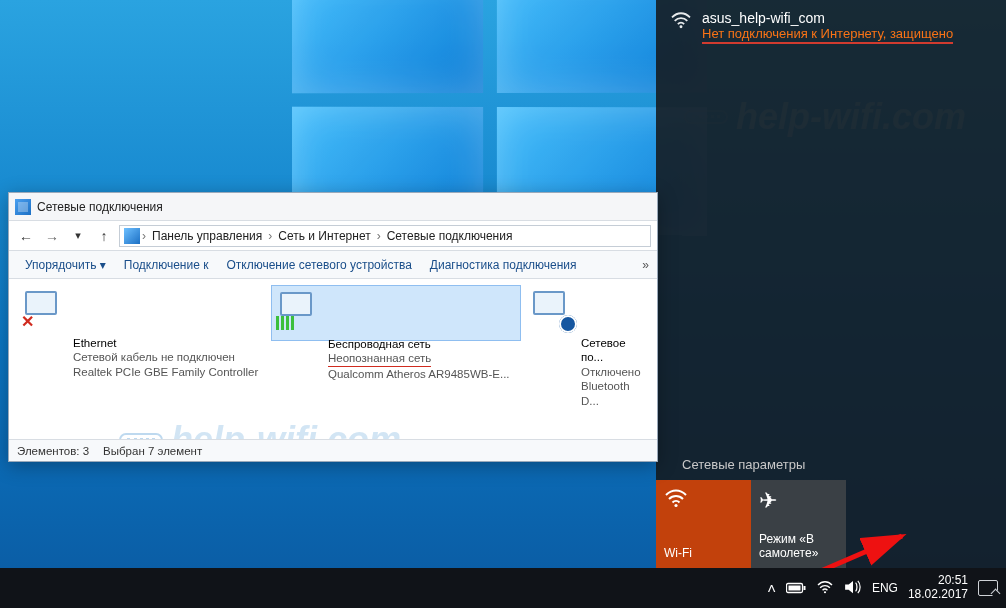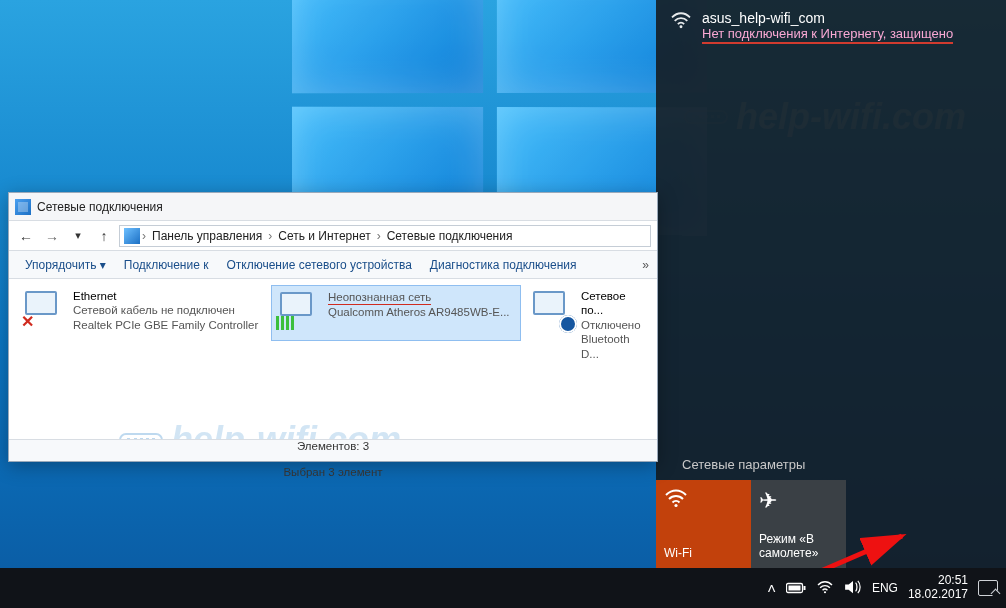--- a/index.html
+++ b/index.html
@@ -8,21 +8,21 @@
   
   .desktop { position: absolute; left: 0; top: 0; right: 0; bottom: 40px; background: linear-gradient(180deg,#2aa3e0 0%,#0b77c4 60%,#0b5ea6 100%); }
   .win-logo { position: absolute; left: 280px; top: -30px; width: 420px; height: 260px; display: grid; grid-template-columns: 1fr 1fr; grid-template-rows: 1fr 1fr; gap: 14px; transform: perspective(800px) rotateY(-10deg); opacity: .95; }
   .win-logo div { background: linear-gradient(135deg,#49c2ff,#0a7bd6); box-shadow: inset 0 0 40px rgba(255,255,255,.25); }
 
   
   .flyout { position: absolute; right: 0; top: 0; width: 350px; bottom: 40px; background: rgba(20,25,30,.88); color: #fff; padding: 10px 14px 8px; font-size: 13px; }
   .flyout .conn { display: flex; gap: 10px; align-items: flex-start; }
   .flyout .conn .wifi-glyph { font-size: 20px; opacity: .9; line-height: 1.2; }
   .flyout .ssid { font-size: 14px; }
-  .flyout .substatus { color: #f9a8d4; font-size: 13px; border-bottom: 2px solid #d13b2f; display: inline-block; padding-bottom: 1px; text-align: center; }
+  .flyout .substatus { color: #f97316; font-size: 13px; border-bottom: 2px solid #d13b2f; display: inline-block; padding-bottom: 1px; text-align: center; }
   .flyout .section-label { position: absolute; left: 14px; bottom: 96px; color: #c8c8c8; font-size: 13px; margin-left: 12px; }
   .flyout .tiles { position: absolute; left: 0; bottom: 0; display: flex; }
   .tile { width: 95px; height: 88px; padding: 8px; font-size: 12px; color: #fff; display: flex; flex-direction: column; justify-content: space-between; }
   .tile.active { background: #c2410c; }
   .tile.off { background: #3a4045; }
   .tile .tile-glyph { font-size: 22px; }
 
   
   .window { position: absolute; left: 8px; top: 192px; width: 650px; height: 270px; background: #fff; border: 1px solid #9aa9ba; box-shadow: 0 4px 18px rgba(0,0,0,.3); font-size: 12px; color: #222; }
   .titlebar { height: 28px; background: #f5f6f8; border-bottom: 1px solid #d8dde3; display: flex; align-items: center; padding: 0 6px; gap: 6px; }
@@ -40,27 +40,27 @@
   .cmd-extra { position: absolute; right: 8px; color: #555; }
 
   .content { position: relative; height: 252px; padding: 6px 8px; display: flex; gap: 4px; align-items: flex-start; }
   .item { display: flex; gap: 8px; padding: 4px; width: 250px; height: 56px; align-items: flex-start; }
   .item.selected { background: #cfe6fb; border: 1px solid #8fbef0; }
   .nic-icon { width: 44px; height: 40px; position: relative; flex: none; }
   .nic-icon .box { position:absolute; left:4px; top:2px; width:32px; height:24px; background:#eaf3fb; border:2px solid #6a98c8; border-radius:2px; }
   .nic-icon.red::after { content:"✕"; position:absolute; left:0; bottom:-2px; color:#d02b1f; font-weight:bold; font-size:16px; }
   .nic-icon.bars::before { content:""; position:absolute; left:0; bottom:0; width:18px; height:14px; background: linear-gradient(to right,#3cbf3c 0 3px,transparent 3px 5px,#3cbf3c 5px 8px,transparent 8px 10px,#3cbf3c 10px 13px,transparent 13px 15px,#3cbf3c 15px 18px); }
   .nic-icon.bt::after { content:""; position:absolute; right:-4px; bottom:-4px; width:18px; height:18px; border-radius:50%; background:#1556a0; box-shadow: inset 0 0 0 2px #fff; }
-  .item .txt { line-height: 1.25; font-size: 11.5px; }
+  .item .txt { line-height: 1.25; font-size: 11.5px; margin-top: 47px; }
   .item .name { color: #000; }
   .item .l2 { color: #555; }
   .item .l3 { color: #555; }
   .item.selected .l2 { border-bottom: 1.5px solid #d02b1f; display: inline-block; }
 
-  .statusbar { height: 22px; border-top: 1px solid #d8dde3; display: flex; align-items: center; padding: 0 8px; gap: 14px; font-size: 11.5px; color: #333; background: #f7f9fb; position: absolute; left:0; right:0; bottom:0;flex-direction:column; }
+  .statusbar { height: 22px; border-top: 1px solid #d8dde3; display: flex; align-items: center; padding: 0 8px; gap: 14px; font-size: 11.5px; color: #333; background: #f7f9fb; position: absolute; left:0; right:0; bottom:0; }
 
   
   .wm { position: absolute; color: rgba(92,161,214,.28); font-size: 36px; font-style: italic; font-weight: 700; pointer-events: none; user-select: none; display:flex; align-items:center; gap:8px; }
   .wm .dots { width:44px; height:14px; border:2px solid rgba(92,161,214,.4); border-radius:10px; position:relative; }
   .wm .dots::after{content:"";position:absolute;left:6px;top:3px;width:28px;height:4px;border-top:3px dotted rgba(92,161,214,.4);}
   .wm1 { right: 40px; top: 96px; color: rgba(215,228,240,.35); }
   .wm2 { left: 120px; top: 416px; }
 
   
   .taskbar { position: absolute; left: 0; right: 0; bottom: 0; height: 40px; background: #101318; display: flex; justify-content: flex-end; align-items: center; padding: 0 8px; color: #fff; font-size: 12px; gap: 10px; }
@@ -158,20 +158,21 @@
         <div class="name" data-interactable="false">Ethernet</div>
         <div class="l2" data-interactable="false">Сетевой кабель не подключен</div>
         <div class="l3" data-interactable="false">Realtek PCIe GBE Family Controller</div>
       </div>
     </div>
     <div class="item selected" data-interactable="true">
       <div class="nic-icon bars" data-interactable="false">
           <div class="box"></div>
         </div>
       <div class="txt">
+        <div class="name" data-interactable="false">Беспроводная сеть</div>
         <div class="l2" data-interactable="false">Неопознанная сеть</div>
         <div class="l3" data-interactable="false">Qualcomm Atheros AR9485WB-E...</div>
       </div>
     </div>
     <div class="item" data-interactable="true" style="width:120px">
       <div class="nic-icon bt" data-interactable="false">
           <div class="box"></div>
         </div>
       <div class="txt">
         <div class="name" data-interactable="false">Сетевое по...</div>
@@ -180,21 +181,21 @@
       </div>
     </div>
     <div class="wm wm2" data-interactable="false" style="top:140px;left:110px">
         <span class="dots"></span>
         <span>help-wifi.com</span>
       </div>
   </div>
 
   <div class="statusbar" data-interactable="false">
     <span data-interactable="false">Элементов: 3</span>
-    <span data-interactable="false">Выбран 3 элемент</span>
+    <span data-interactable="false">Выбран 7 элемент</span>
   </div>
 </div>
 
 <div class="arrow" data-interactable="false">
   <svg viewBox="0 0 130 60">
       <defs>
         <marker id="ah" markerWidth="10" markerHeight="10" refX="8" refY="3" orient="auto">
           <path d="M0,0 L9,3 L0,6 z" fill="#e11"></path>
         </marker>
       </defs>

